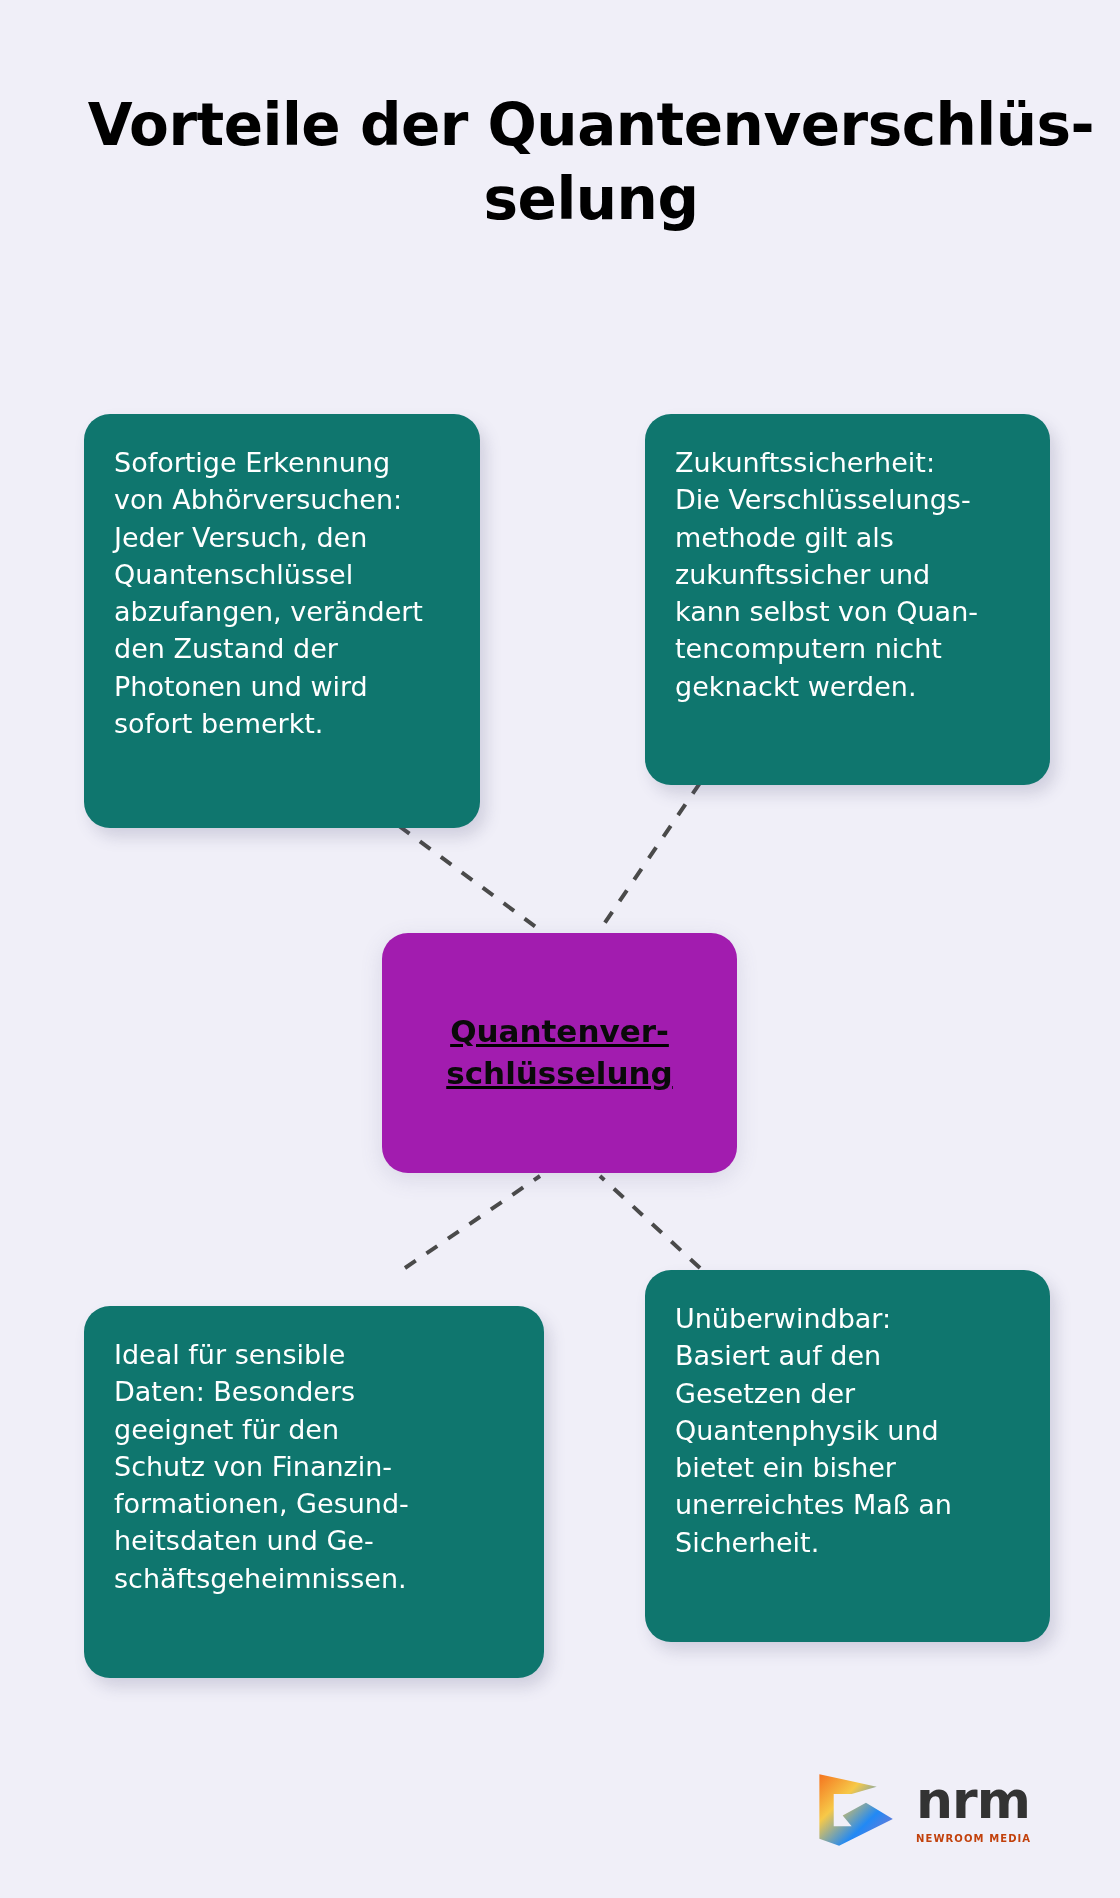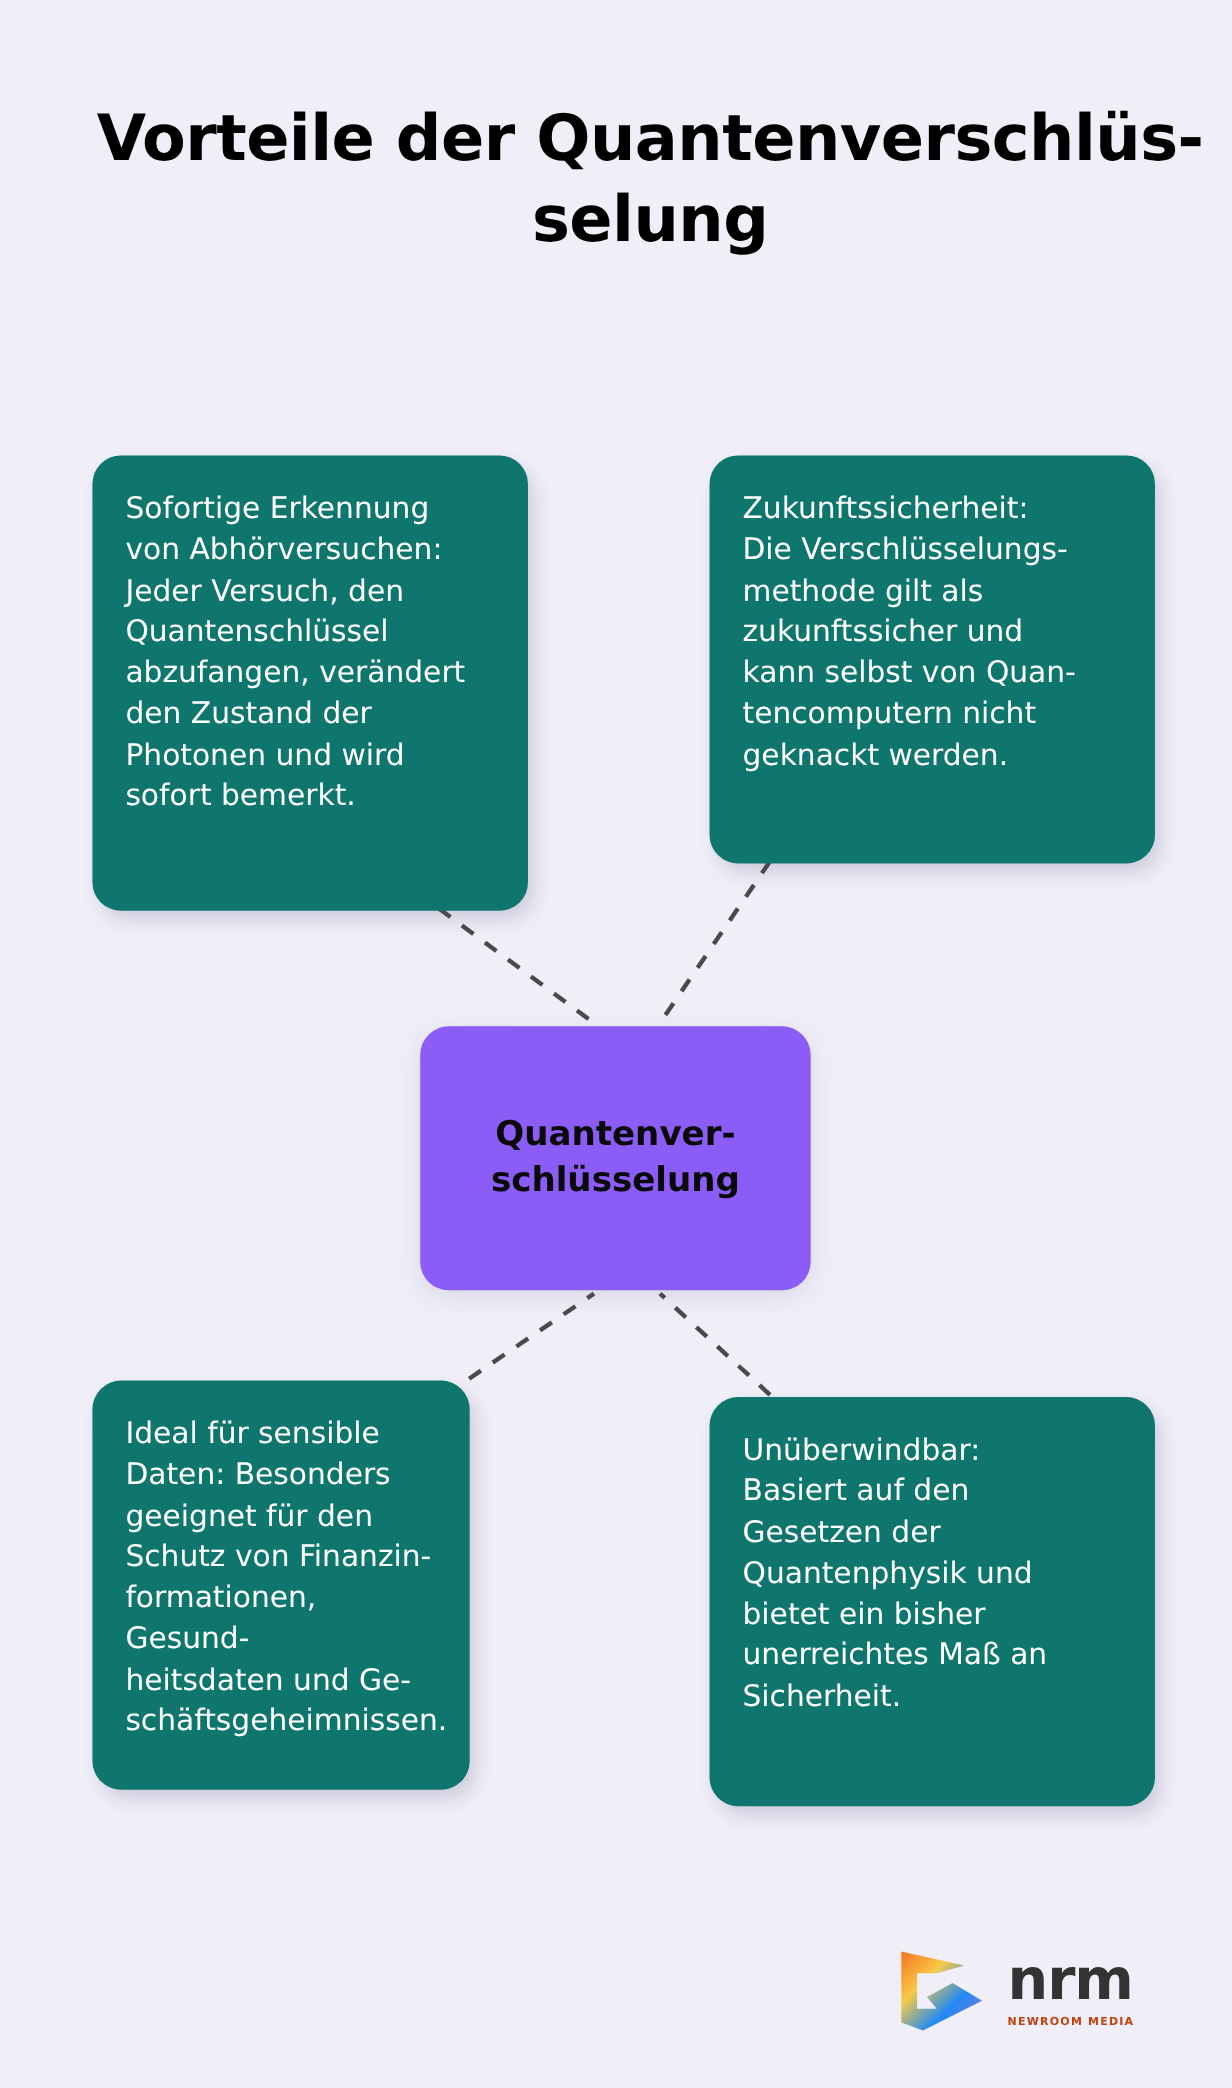--- a/index.html
+++ b/index.html
@@ -60,36 +60,37 @@
     line-height: 1.38;
     font-weight: 400;
   }
 
   .card p {
     white-space: pre-line;
   }
 
   .card-tl { left: 84px;  top: 414px;  width: 396px; height: 414px; }
   .card-tr { left: 645px; top: 414px;  width: 405px; height: 371px; }
-  .card-bl { left: 84px;  top: 1255px; width: 343px; height: 372px; }
+  .card-bl { left: 84px;  top: 1306px; width: 460px; height: 372px; }
   .card-br { left: 645px; top: 1270px; width: 405px; height: 372px; }
 
   
   .center-node {
     position: absolute;
     left: 382px;
     top: 933px;
     width: 355px;
     height: 240px;
-    background: #8b5cf6;
+    background: #a21caf;
     border-radius: 26px;
     box-shadow: 0 6px 22px rgba(95, 95, 135, 0.16);
     display: flex;
     align-items: center;
     justify-content: center;
+    text-decoration: underline;
   }
 
   .center-label {
     text-align: center;
     font-weight: bold;
     font-size: 31px;
     line-height: 1.34;
     color: #0a0a0a;
     white-space: pre-line;
   }

